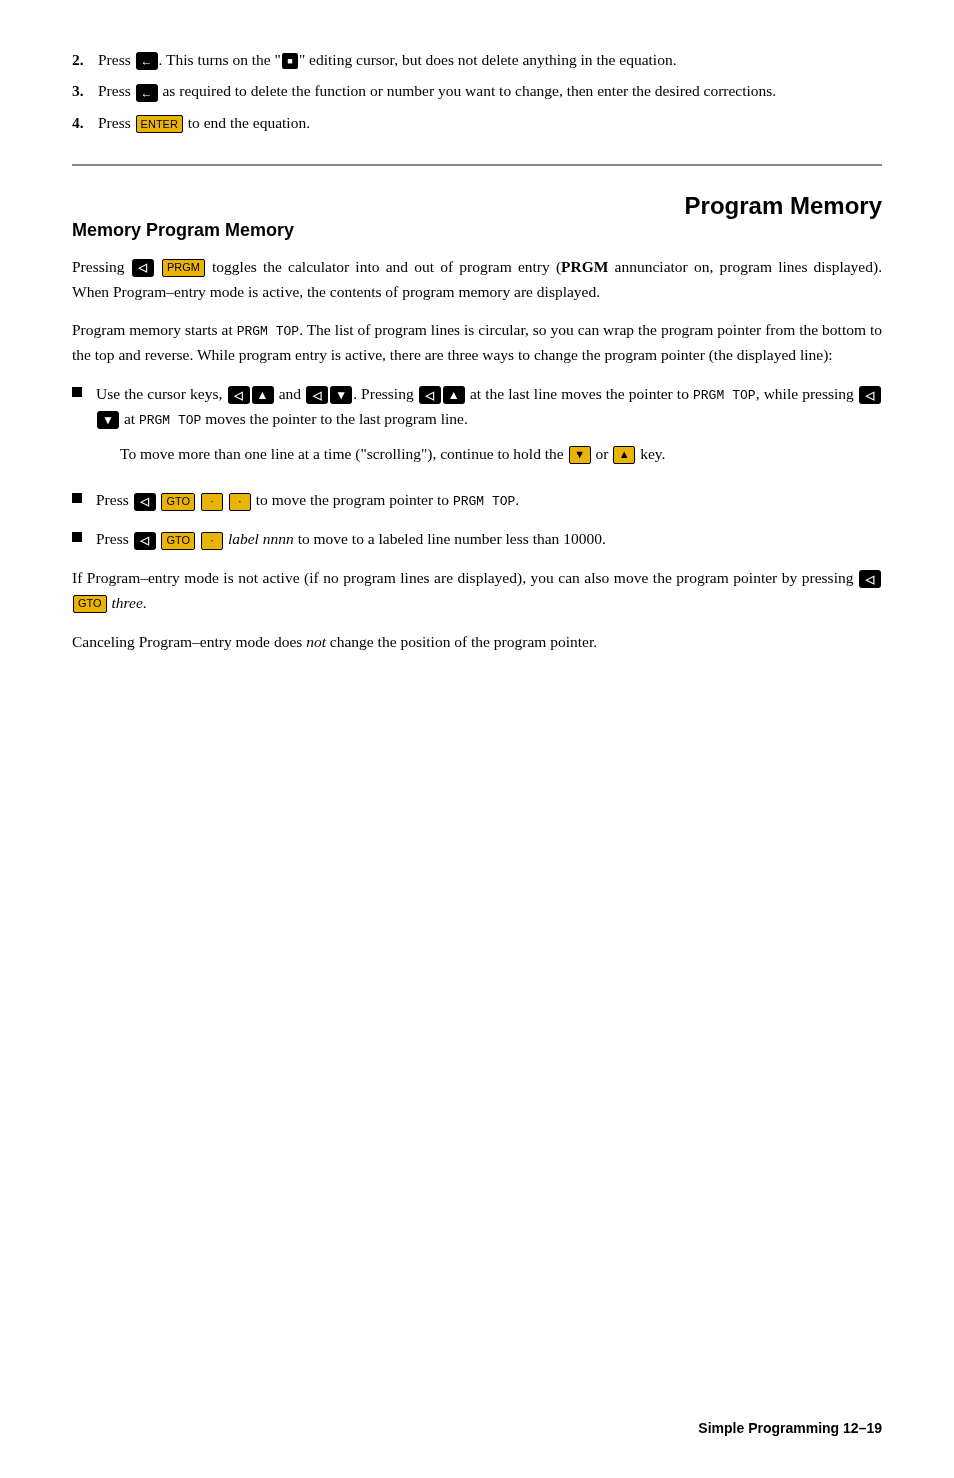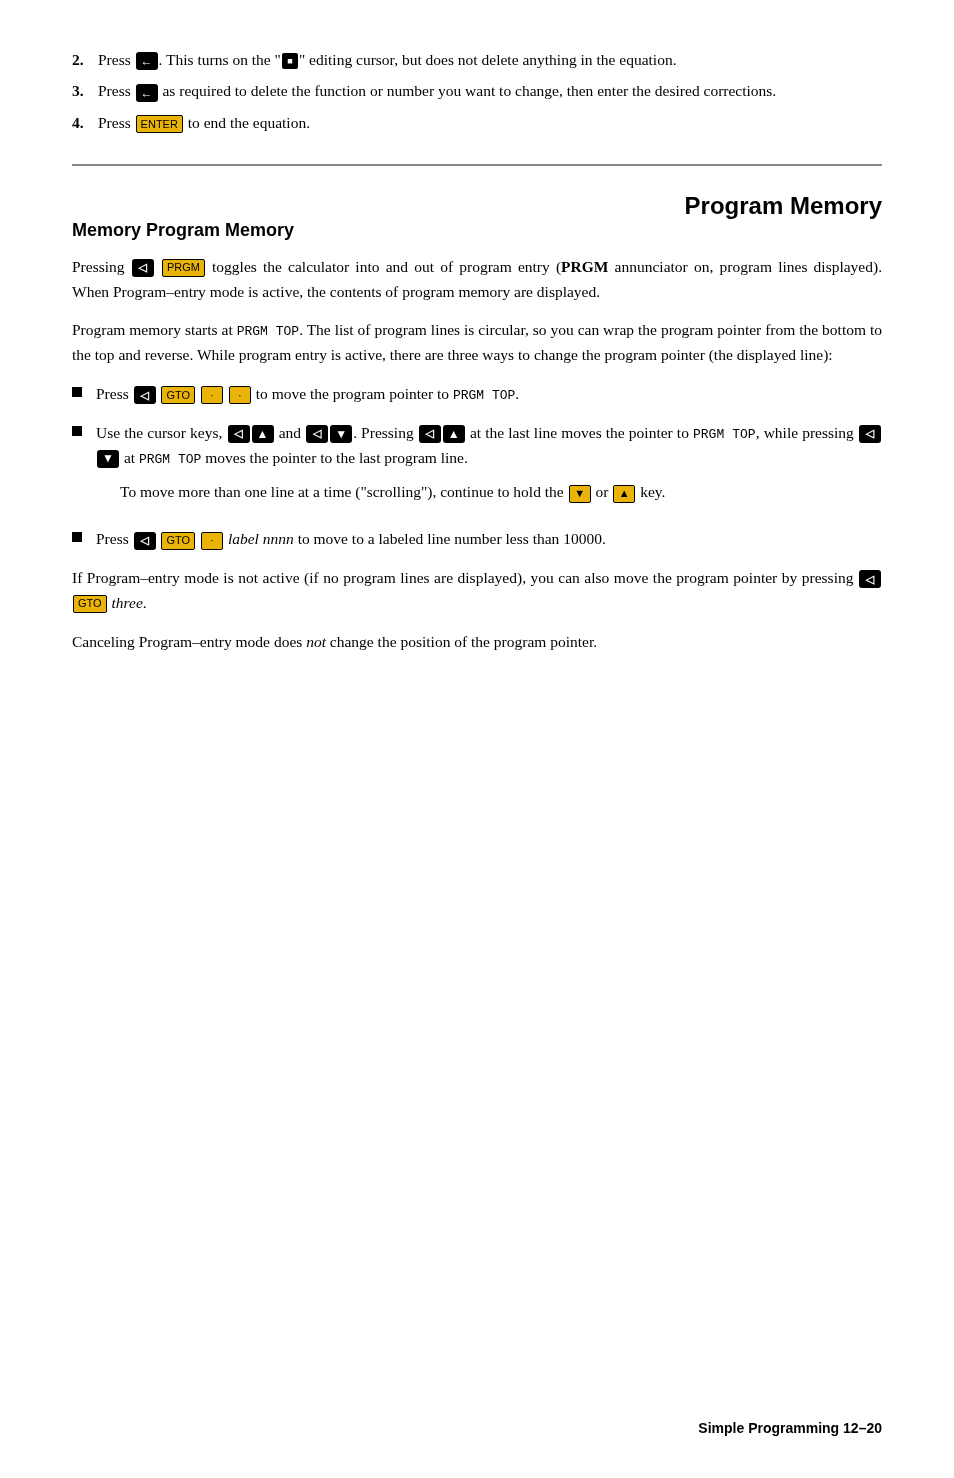--- a/index.html
+++ b/index.html
@@ -217,32 +217,20 @@
 
 <p class="body-para">
   Program memory starts at <span class="mono">PRGM TOP</span>. The list of program lines is circular, so you can wrap the program pointer from the bottom to the top and reverse. While program entry is active, there are three ways to change the program pointer (the displayed line):
 </p>
 
 <ul class="bullet-list">
 
   <li>
     <span class="bullet-sq"></span>
     <span class="bullet-content">
-      Press
-      <span class="key-btn">◁</span>
-      <span class="key-btn-outline">GTO</span>
-      <span class="key-btn-outline">·</span>
-      <span class="key-btn-outline">·</span>
-      to move the program pointer to <span class="mono">PRGM TOP</span>.
-    </span>
-  </li>
-
-  <li>
-    <span class="bullet-sq"></span>
-    <span class="bullet-content">
       Use the cursor keys,
       <span class="key-btn">◁</span><span class="key-arrow">▲</span>
       and
       <span class="key-btn">◁</span><span class="key-arrow">▼</span>.
       Pressing
       <span class="key-btn">◁</span><span class="key-arrow">▲</span>
       at the last line moves the pointer to <span class="mono">PRGM TOP</span>, while pressing
       <span class="key-btn">◁</span><span class="key-arrow">▼</span>
       at <span class="mono">PRGM TOP</span> moves the pointer to the last program line.
 
@@ -254,30 +242,42 @@
     </span>
   </li>
 
   <li>
     <span class="bullet-sq"></span>
     <span class="bullet-content">
       Press
       <span class="key-btn">◁</span>
       <span class="key-btn-outline">GTO</span>
       <span class="key-btn-outline">·</span>
+      <span class="key-btn-outline">·</span>
+      to move the program pointer to <span class="mono">PRGM TOP</span>.
+    </span>
+  </li>
+
+  <li>
+    <span class="bullet-sq"></span>
+    <span class="bullet-content">
+      Press
+      <span class="key-btn">◁</span>
+      <span class="key-btn-outline">GTO</span>
+      <span class="key-btn-outline">·</span>
       <span class="ital">label nnnn</span>
       to move to a labeled line number less than 10000.
     </span>
   </li>
 </ul>
 
 <p class="body-para">
   If Program–entry mode is not active (if no program lines are displayed), you can also move the program pointer by pressing
   <span class="key-btn">◁</span>
   <span class="key-btn-outline">GTO</span>
   <span class="ital">three</span>.
 </p>
 
 <p class="body-para">
   Canceling Program–entry mode does <span class="ital">not</span> change the position of the program pointer.
 </p>
 
-<div class="page-footer">Simple Programming  12–20</div>
+<div class="page-footer">Simple Programming  12–19</div>
 
 </body></html>

